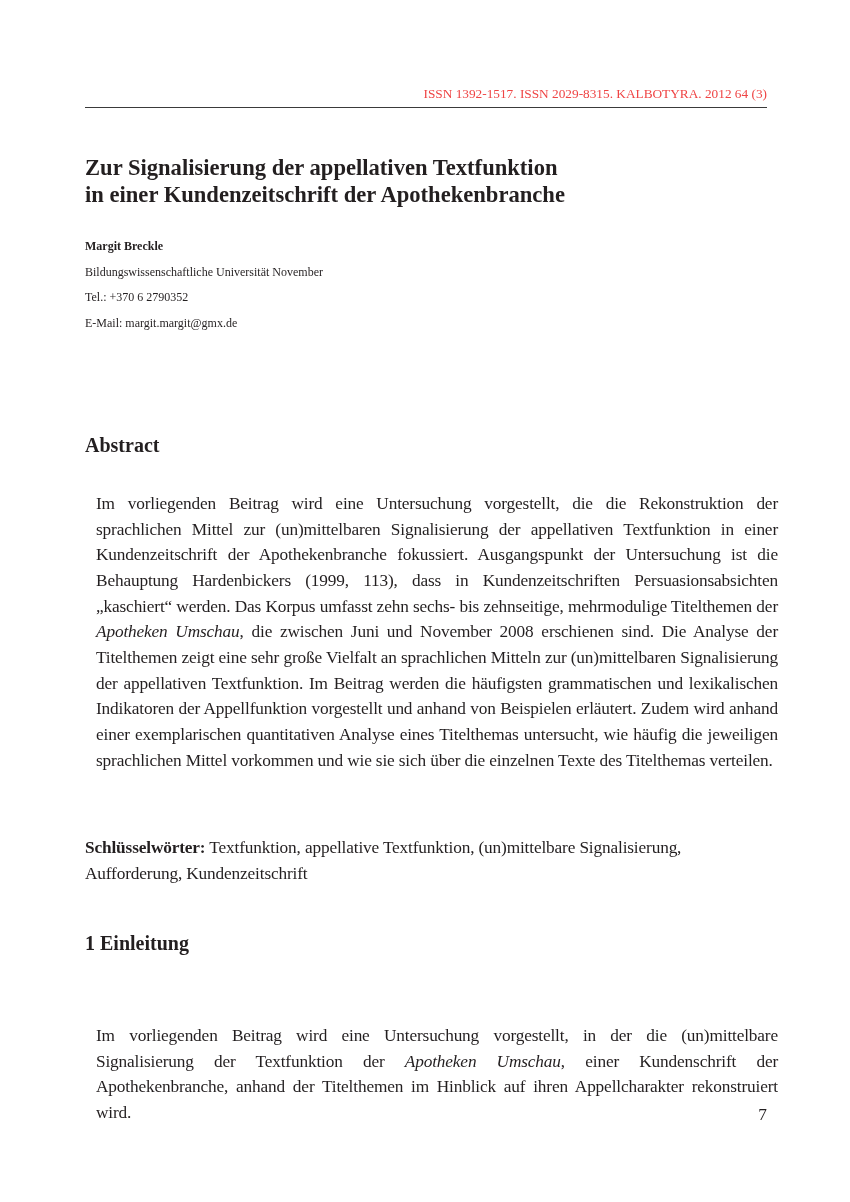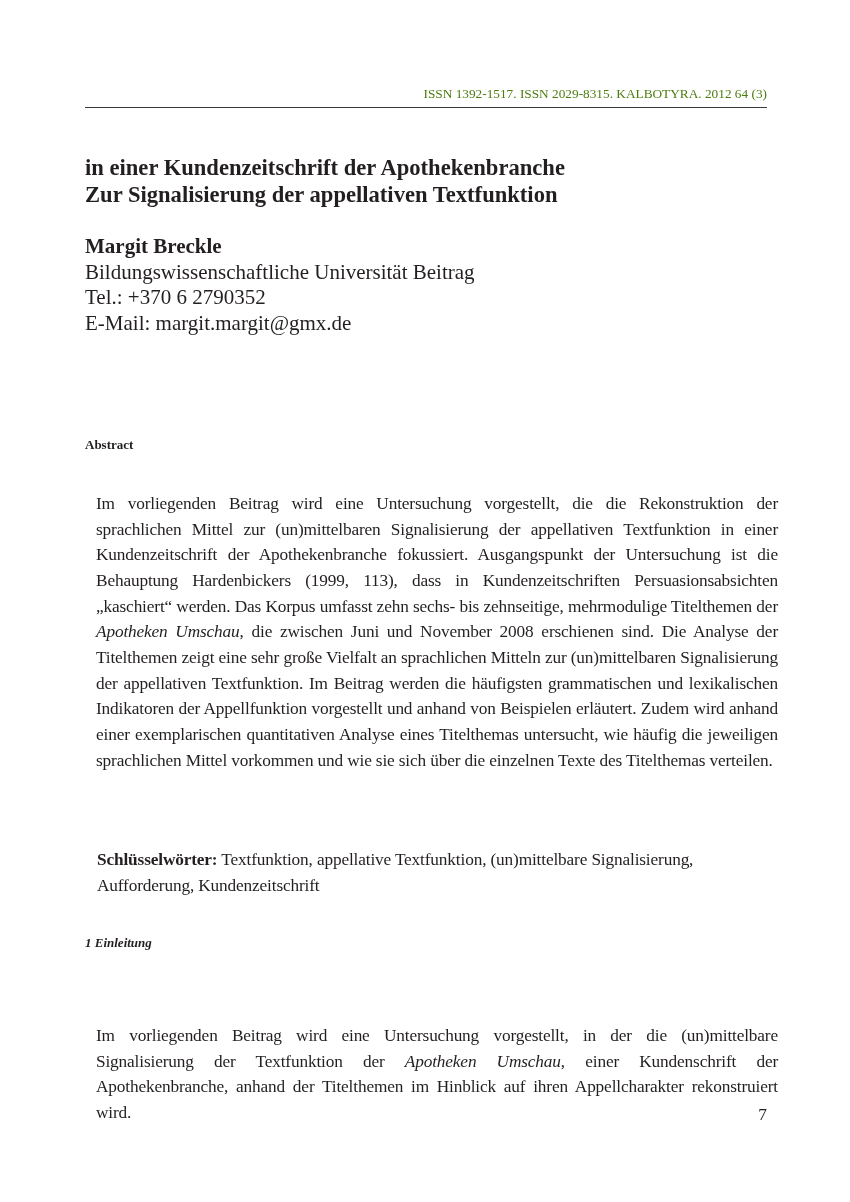--- a/index.html
+++ b/index.html
@@ -22,21 +22,21 @@
     }
     .running-header {
       position: absolute;
       left: 85px;
       width: 682px;
       top: 86px;
       text-align: right;
       font-size: 13.3px;
       line-height: 16px;
       letter-spacing: 0;
-      color: #4d7c0f;
+      color: #ef4444;
     }
     .header-rule {
       position: absolute;
       left: 85px;
       top: 107px;
       width: 682px;
       height: 0;
       border-top: 1.2px solid #3a3a3a;
     }
     .title {
@@ -48,55 +48,55 @@
       font-weight: bold;
       font-size: 22.6px;
       line-height: 26.5px;
     }
     .title span { display: block; }
     .author-block {
       position: absolute;
       left: 85px;
       top: 234px;
       width: 682px;
-      font-size: 21px;
+      font-size: 12px;
       line-height: 25.6px;
     }
     .author-block .line { display: block; white-space: nowrap; }
     .author-name { font-weight: bold; }
     .heading {
       position: absolute;
       left: 85px;
       margin: 0;
       font-weight: bold;
-      font-size: 13px;
+      font-size: 20px;
       line-height: 22px;
     }
     .abstract-heading { top: 434px; }
-    .intro-heading { top: 932px; font-style: italic; }
+    .intro-heading { top: 932px; }
     .para {
       position: absolute;
       left: 85px;
       width: 682px;
       margin: 11px;
       font-size: 17.3px;
       line-height: 25.65px;
       text-align: justify;
       text-align-last: left;
       letter-spacing: -0.15px;
       hyphens: none;
     }
     .abstract-para { top: 480px; }
     .intro-para { top: 1012px; }
     .keywords {
       position: absolute;
       left: 85px;
       top: 835px;
       width: 682px;
-      margin: 12px;
+      margin: 0;
       font-size: 17.3px;
       line-height: 25.65px;
       letter-spacing: -0.15px;
     }
     .keywords b { font-weight: bold; }
     .page-number {
       position: absolute;
       left: 700px;
       width: 67px;
       top: 1105px;
@@ -108,27 +108,27 @@
   </style>
 </head>
 <body>
 
 <div class="page">
 
   <div class="running-header">ISSN 1392-1517. ISSN 2029-8315.  KALBOTYRA. 2012  64 (3)</div>
   <div class="header-rule"></div>
 
   <h1 class="title">
+    <span>Zur Signalisierung der appellativen Textfunktion</span>
     <span>in einer Kundenzeitschrift der Apothekenbranche</span>
-    <span>Zur Signalisierung der appellativen Textfunktion</span>
   </h1>
 
   <div class="author-block">
     <span class="line author-name">Margit Breckle</span>
-    <span class="line">Bildungswissenschaftliche Universität Beitrag</span>
+    <span class="line">Bildungswissenschaftliche Universität November</span>
     <span class="line">Tel.: +370 6 2790352</span>
     <span class="line">E-Mail: margit.margit@gmx.de</span>
   </div>
 
   <h2 class="heading abstract-heading">Abstract</h2>
 
   <p class="para abstract-para"><span>Im vorliegenden Beitrag wird eine Untersuchung vorgestellt, die die Rekonstruktion der sprachlichen Mittel zur (un)mittelbaren Signalisierung der appellativen Textfunktion in einer Kundenzeitschrift der Apothekenbranche fokussiert. Ausgangspunkt der Untersuchung ist die Behauptung Hardenbickers (1999, 113), dass in Kundenzeitschriften Persuasionsabsichten „kaschiert“ werden. Das Korpus umfasst zehn sechs- bis zehnseitige, mehrmodulige Titelthemen der </span><em>Apotheken Umschau</em><span>, die zwischen Juni und November 2008 erschienen sind. Die Analyse der Titelthemen zeigt eine sehr große Vielfalt an sprachlichen Mitteln zur (un)mittelbaren Signalisierung der appellativen Textfunktion. Im Beitrag werden die häufigsten grammatischen und lexikalischen Indikatoren der Appellfunktion vorgestellt und anhand von Beispielen erläutert. Zudem wird anhand einer exemplarischen quantitativen Analyse eines Titelthemas untersucht, wie häufig die jeweiligen sprachlichen Mittel vorkommen und wie sie sich über die einzelnen Texte des Titelthemas verteilen.</span></p>
 
   <p class="keywords"><b>Schlüsselwörter:</b><span> Textfunktion, appellative Textfunktion, (un)mittelbare Signalisierung, Aufforderung, Kundenzeitschrift</span></p>
 

